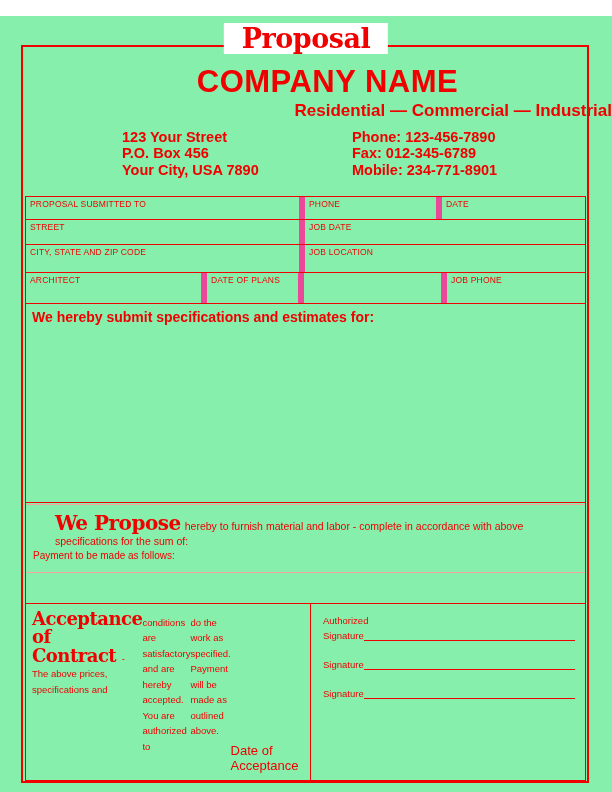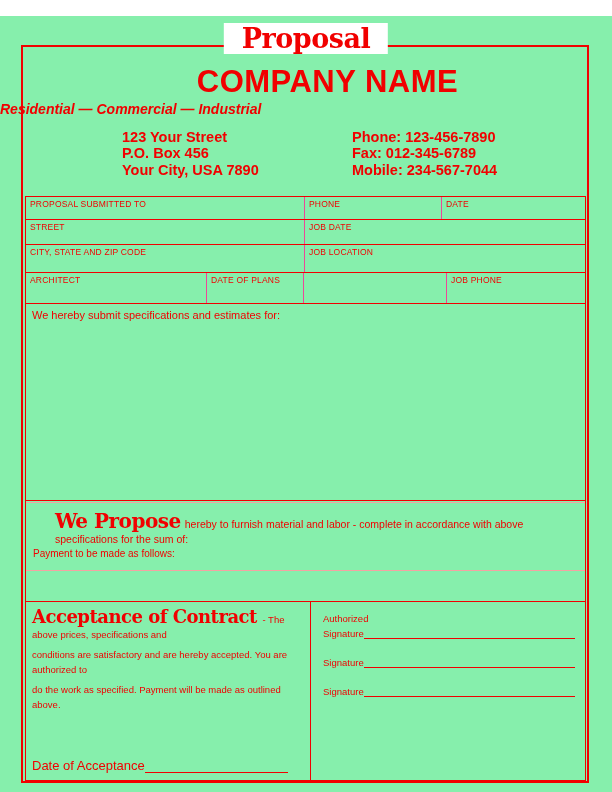--- a/index.html
+++ b/index.html
@@ -21,60 +21,60 @@
   }
   .proposal-title {
     position:absolute; top:7px; left:50%; transform:translateX(-50%);
     background:#fff; padding:0 18px; font-size:27px; z-index:2; white-space:nowrap;
   }
   .company-name {
     position:absolute; top:48px; left:0; width:100%; text-align:center;
     font-size:31px; font-weight:bold; letter-spacing:0.5px;padding-left:43px;
   }
   .tagline {
-    position:absolute; top:85px; left:0; width:100%; text-align:left;
-    font-size:14px; font-weight:bold; font-style:italic;
+    position:absolute; top:85px; left:0; width:100%; text-align:right;
+    font-size:17px; font-weight:bold; 
   }
   .address-block { position:absolute; left:122px; top:113px; font-size:14.5px; font-weight:bold; line-height:16.4px; }
   .contact-block { position:absolute; left:352px; top:113px; font-size:14.5px; font-weight:bold; line-height:16.4px; }
 
   .form-box {
     position:absolute; left:25px; top:180px; width:561px; height:585px;
     border:1.5px solid #f10000; display:flex; flex-direction:column;
   }
   .itable { display:flex; flex-direction:column; }
   .irow { display:flex; border-bottom:1px solid #f10000; }
   .icell {
-    border-right:1px solid #ec4899; padding:2px 0 0 4px;
+    border-right:6px solid #ec4899; padding:2px 0 0 4px;
     font-size:8.5px; letter-spacing:0.2px; overflow:hidden; white-space:nowrap;
   }
   .icell:last-child { border-right:none; flex:1; }
   .r1 { height:23px; } .r2 { height:25px; } .r3 { height:28px; } .r4 { height:31px; }
 
-  .specs-heading { padding:5px 6px 0 6px; font-size:11px; font-weight:normal; }
+  .specs-heading { padding:5px 6px 0 6px; font-size:14px; font-weight:bold; }
   .specs-area { flex:1; }
 
   .double-rule { height:3px; border-top:1.5px solid #f10000; border-bottom:1px solid #f5a3a3; }
 
   .propose-section { padding:6px 7px 0 7px; }
   .propose-line1 { padding-left:22px; font-size:10.5px; }
   .propose-title { font-size:20px; margin-right:4px; }
   .sum-line { display:flex; align-items:flex-end; margin-top:14px; font-size:9.5px; line-height:12px; }
   .fill-line { border-bottom:1px solid #f10000; display:inline-block; }
   .fill-grow { flex:1; height:12px; }
   .fill-fixed { width:148px; height:12px; }
   .payment-label { font-size:10px; margin-top:3px; }
 
   .light-rule { border-top:1px solid #f5a3a3; margin-top:11px; }
   .payment-area { height:31px; border-bottom:1.5px solid #f10000; }
 
   .acceptance-section { flex:1; display:flex; }
   .acceptance-left {
     width:285px; border-right:1px solid #f10000;
-    padding:7px 22px 7px 6px; display:flex; flex-direction:column; font-size:9.5px;
+    padding:7px 22px 7px 6px; display:flex; font-size:9.5px;
   }
   .acceptance-title { font-size:18px; margin-right:3px; }
   .acceptance-para { line-height:15.5px; }
   .acceptance-line2 { margin-top:4px; line-height:15.5px; }
   .spacer { flex:1; }
   .date-row { display:flex; align-items:flex-end; font-size:13px; }
   .acceptance-right { flex:1; padding:5px 10px 6px 12px; display:flex; flex-direction:column; font-size:9.5px; }
   .authorized-label { margin-top:6px; }
   .sig-row { display:flex; align-items:flex-end; }
   .sig-1 { margin-top:3px; }
@@ -92,21 +92,21 @@
   <div class="tagline">Residential — Commercial — Industrial</div>
 
   <div class="address-block">
     <div>123 Your Street</div>
     <div>P.O. Box 456</div>
     <div>Your City, USA 7890</div>
   </div>
   <div class="contact-block">
     <div>Phone: 123-456-7890</div>
     <div>Fax: 012-345-6789</div>
-    <div>Mobile: 234-567-7044</div>
+    <div>Mobile: 234-771-8901</div>
   </div>
 
   <div class="form-box">
 
     <div class="itable">
       <div class="irow r1">
         <div class="icell" style="width:279px"><span>PROPOSAL SUBMITTED TO</span></div>
         <div class="icell" style="width:137px"><span>PHONE</span></div>
         <div class="icell"><span>DATE</span></div>
       </div>

